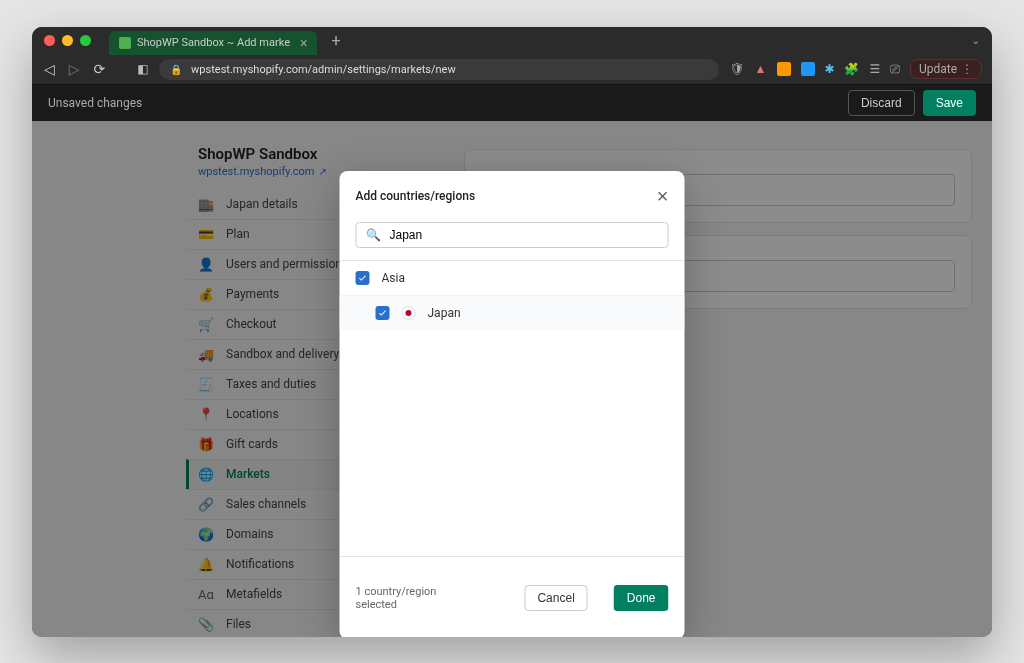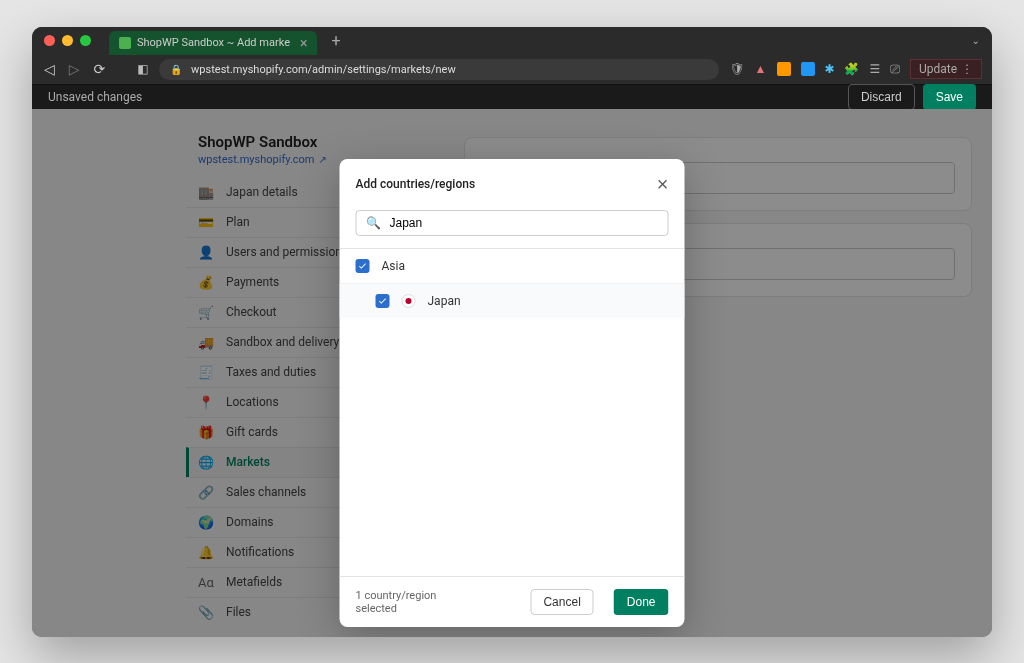--- a/index.html
+++ b/index.html
@@ -74,23 +74,23 @@
       display:flex;
       align-items:center;
       gap:8px;
       color:#ddd;
       font-size:11px;
     }
     .url-field .lock{font-size:10px;}
     .url-icons{display:flex;gap:10px;align-items:center;}
     .url-icons span{font-size:12px;color:#aaa;}
     .ext-icon{width:14px;height:14px;display:inline-block;}
-    .update-btn{background:#3a2020;color:#ff8a65;border:1px solid #5c3030;border-radius:0;padding:2px 8px;font-size:11px;display:flex;align-items:center;gap:4px;}
+    .update-btn{background:#3a2020;color:#ff8a65;border:1px solid #5c3030;border-radius:8px;padding:2px 8px;font-size:11px;display:flex;align-items:center;gap:4px;}
     .app-bar{
-      height:24px;
+      height:36px;
       background:#1a1a1a;
       display:flex;
       align-items:center;
       padding:0 16px;
       color:#aaa;
       font-size:12px;
     }
     .app-bar .right{margin-left:auto;display:flex;gap:8px;}
     .btn{border-radius:4px;padding:5px 12px;font-size:12px;cursor:pointer;border:1px solid transparent;}
     .btn-outline{background:#1a1a1a;border:1px solid #555;color:#ccc;}
@@ -192,22 +192,22 @@
       display:flex;align-items:center;gap:12px;
       padding:10px 16px 10px 36px;font-size:12px;color:#333;
       background:#f9fafb;
     }
     .chk{width:14px;height:14px;border-radius:3px;background:#2c6ecb;display:flex;align-items:center;justify-content:center;flex-shrink:0;}
     .chk svg{width:10px;height:10px;fill:#fff;}
     .flag{width:14px;height:14px;border-radius:50%;background:#fff;border:1px solid #ddd;position:relative;flex-shrink:0;}
     .flag::after{content:'';position:absolute;width:6px;height:6px;background:#bc002d;border-radius:50%;top:50%;left:50%;transform:translate(-50%,-50%);}
     .modal-footer{
       display:flex;align-items:center;
-      padding:12px 16px;border-top:1px solid #e1e3e5;
-      gap:20px;
+      padding:28px 16px;border-top:1px solid #e1e3e5;
+      gap:26px;
     }
     .footer-text{font-size:11px;color:#666;margin-right:auto;}
     .btn-white{background:#fff;border:1px solid #c9cccf;color:#333;margin-left:48px;}
     .btn-done{background:#008060;color:#fff;}
   </style>
 </head>
 <body>
 
 <div class="browser-window">
 

